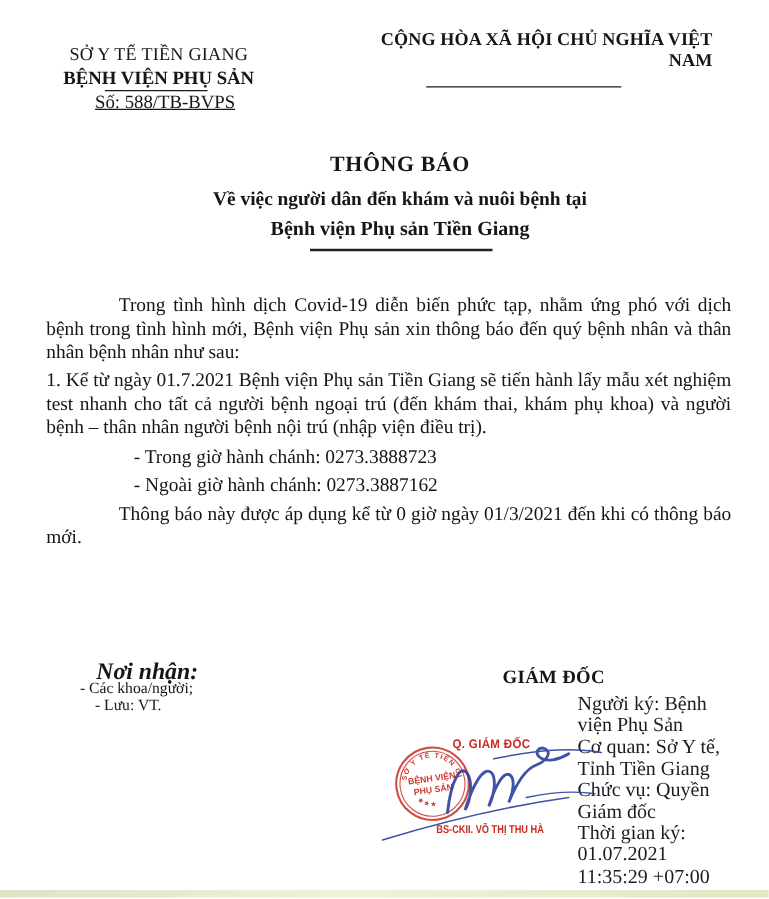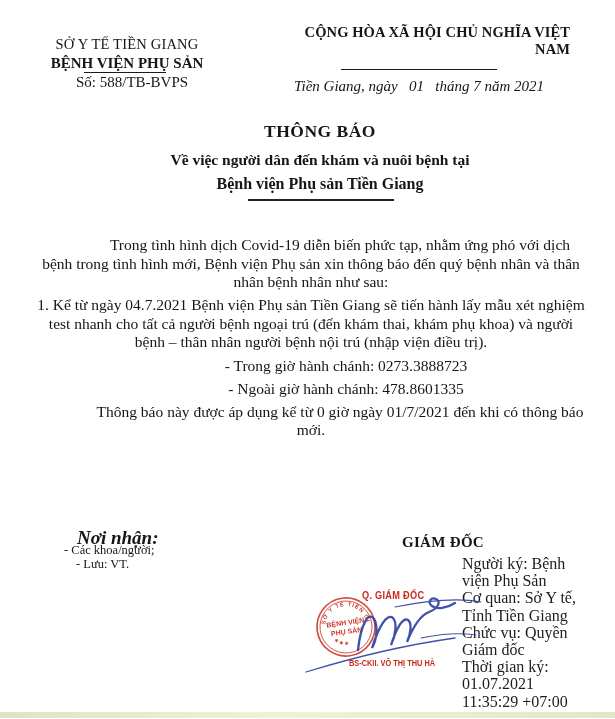--- a/index.html
+++ b/index.html
@@ -5,37 +5,37 @@
   html,body{margin:0;padding:0;}
   body{width:615px;height:719px;background:#ffffff;overflow:hidden;
        font-family:"Liberation Serif", serif;color:#15151a;}
   .page{position:relative;width:615px;height:719px;background:#fff;}
   .abs{position:absolute;}
   
   .hdr-left{left:37px;top:36px;width:180px;text-align:center;}
   .org-parent{font-size:14.5px;letter-spacing:.2px;}
   .org-name{font-size:15px;font-weight:bold;margin-top:2px;text-align:center;}
   .ul-left{left:84px;top:72px;width:82px;height:1.3px;background:#1a1a1a;}
-  .doc-number{left:76px;top:74px;font-size:15px;}
+  .doc-number{left:76px;top:74px;font-size:15px;text-decoration:underline;}
   .hdr-right{left:268px;top:24px;width:302px;text-align:right;}
   .national{font-size:14.5px;font-weight:bold;letter-spacing:.1px;}
   .motto{font-size:15px;font-weight:bold;margin-top:2px;}
   .ul-right{left:341px;top:69px;width:156px;height:1.3px;background:#1a1a1a;}
   .place-date{left:268px;top:78px;width:302px;text-align:center;
               font-style:italic;font-size:15px;white-space:pre;}
   
   .title-wrap{left:20px;top:121px;width:600px;text-align:center;}
   .doc-title{font-size:17.5px;font-weight:bold;letter-spacing:.5px;}
   .doc-sub1{font-size:15.5px;font-weight:bold;margin-top:9px;}
   .doc-sub2{font-size:16px;font-weight:bold;margin-top:6px;}
   .title-rule{left:248px;top:199px;width:146px;height:1.6px;background:#222;}
   
   .doc-body{left:37px;top:236px;width:548px;font-size:15.5px;line-height:18.6px;
             text-align:justify;}
-  .doc-body p{margin:0 0 4.5px 0;text-align:center;}
+  .doc-body p{margin:0 0 4.5px 0;}
   .indent{text-indent:58px;}
   .phone{padding-left:70px;text-align:left;}
   
   .recip-label{left:77px;top:527px;font-size:19px;font-weight:bold;font-style:italic;}
   .recip-1{left:64px;top:543px;font-size:12.5px;}
   .recip-2{left:64px;top:557px;font-size:12.5px;margin-left:12px;}
   .signer-title{left:402px;top:534px;font-size:15px;font-weight:bold;letter-spacing:.3px;}
   .digi-sign{left:462px;top:555px;width:158px;font-size:16px;line-height:17.2px;color:#1c1c22;}
   .acting-title{left:362px;top:590px;font-size:10px;font-weight:bold;color:#c92a1e;
                 font-family:"Liberation Sans", sans-serif;transform:scaleX(.92);
@@ -57,35 +57,34 @@
     <div class="org-parent">SỞ Y TẾ TIỀN GIANG</div>
     <div class="org-name">BỆNH VIỆN PHỤ SẢN</div>
   </div>
   <div class="abs ul-left"></div>
   <div class="abs doc-number">Số: 588/TB-BVPS</div>
 
   <div class="abs hdr-right">
     <div class="national">CỘNG HÒA XÃ HỘI CHỦ NGHĨA VIỆT NAM</div>
   </div>
   <div class="abs ul-right"></div>
-  <div class="abs place-date">Tiền Giang, ngày   01   tháng 7 năm 2021</div>
 
   <div class="abs title-wrap">
     <div class="doc-title">THÔNG BÁO</div>
     <div class="doc-sub1">Về việc người dân đến khám và nuôi bệnh tại</div>
     <div class="doc-sub2">Bệnh viện Phụ sản Tiền Giang</div>
   </div>
   <div class="abs title-rule"></div>
 
   <div class="abs doc-body">
     <p class="indent">Trong tình hình dịch Covid-19 diễn biến phức tạp, nhằm ứng phó với dịch bệnh trong tình hình mới, Bệnh viện Phụ sản xin thông báo đến quý bệnh nhân và thân nhân bệnh nhân như sau:</p>
-    <p>1. Kể từ ngày 04.7.2021 Bệnh viện Phụ sản Tiền Giang sẽ tiến hành lấy mẫu xét nghiệm test nhanh cho tất cả người bệnh ngoại trú (đến khám thai, khám phụ khoa) và người bệnh – thân nhân người bệnh nội trú (nhập viện điều trị).</p>
+    <p>1. Kể từ ngày 01.7.2021 Bệnh viện Phụ sản Tiền Giang sẽ tiến hành lấy mẫu xét nghiệm test nhanh cho tất cả người bệnh ngoại trú (đến khám thai, khám phụ khoa) và người bệnh – thân nhân người bệnh nội trú (nhập viện điều trị).</p>
     <p class="phone">- Trong giờ hành chánh: 0273.3888723</p>
-    <p class="phone">- Ngoài giờ hành chánh: 478.8601335</p>
-    <p class="indent">Thông báo này được áp dụng kể từ 0 giờ ngày 01/7/2021 đến khi có thông báo mới.</p>
+    <p class="phone">- Ngoài giờ hành chánh: 0273.3887162</p>
+    <p class="indent">Thông báo này được áp dụng kể từ 0 giờ ngày 01/3/2021 đến khi có thông báo mới.</p>
   </div>
 
   <div class="abs recip-label">Nơi nhận:</div>
   <div class="abs recip-1">- Các khoa/người;</div>
   <div class="abs recip-2">- Lưu: VT.</div>
 
   <div class="abs signer-title">GIÁM ĐỐC</div>
 
   <div class="abs digi-sign">
     <div>Người ký: Bệnh</div>

